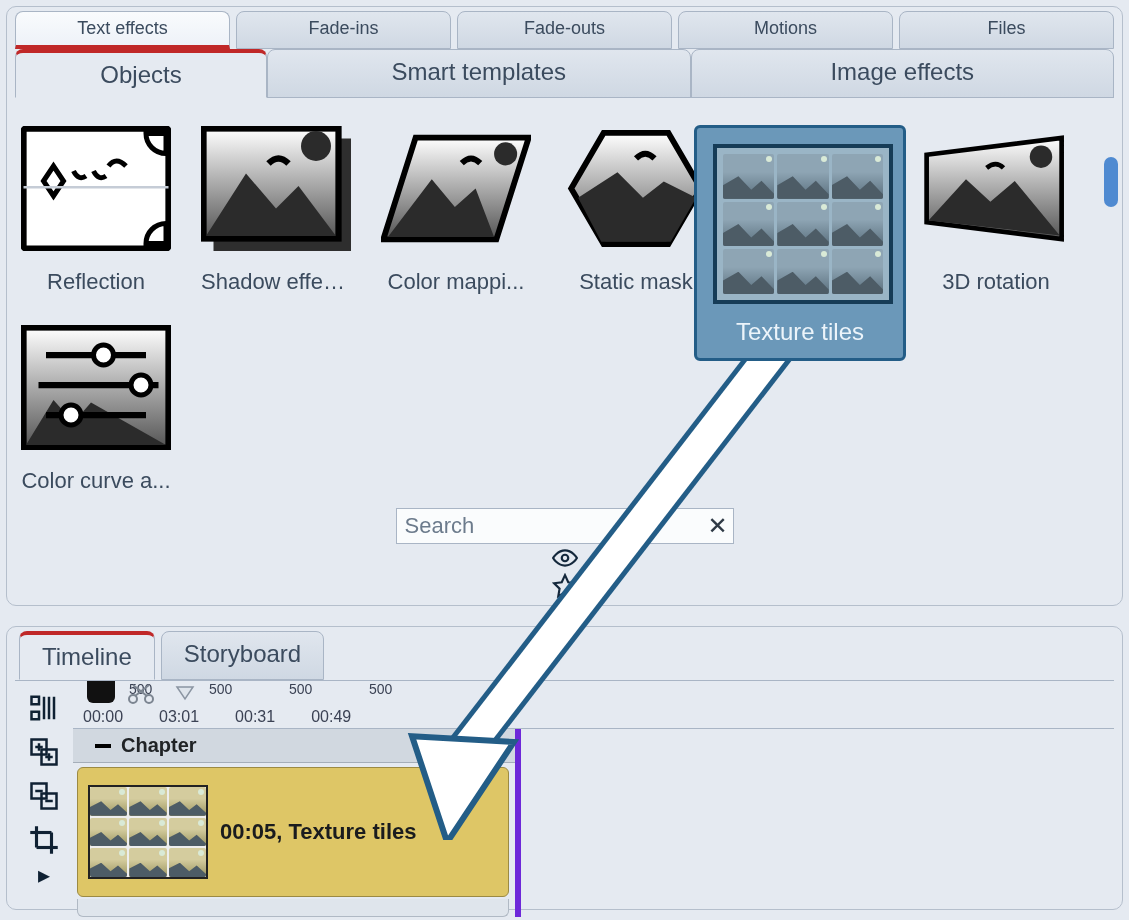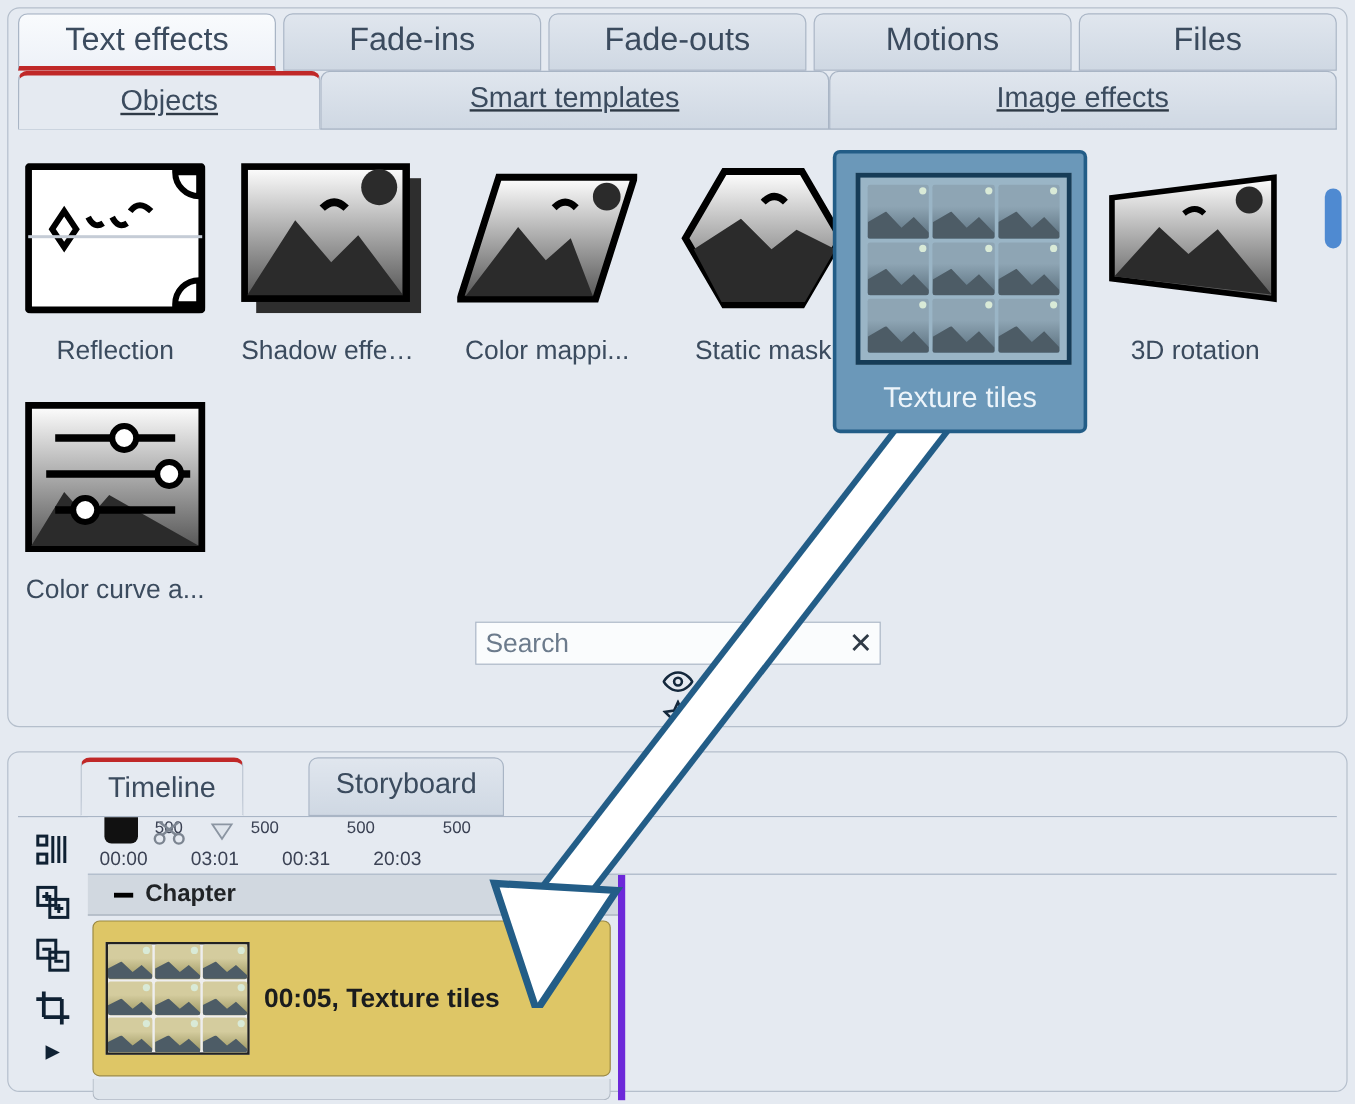--- a/index.html
+++ b/index.html
@@ -27,36 +27,35 @@
     height: 284px;
     position: relative;
   }
 
   
   .tabrow { display: flex; gap: 6px; }
   .tab {
     flex: 1;
     text-align: center;
     padding: 6px 0;
-    font-size: 27px;
+    font-size: 18px;
     border: 1px solid #a9b5c5;
     border-radius: 8px 8px 0 0;
     background: linear-gradient(#e0e6ee, #cfd8e3);
     cursor: pointer;
     color: #3b4b5e;
   }
   .tab.active-red {
     background: linear-gradient(#f9fbfd, #eef2f8);
     border-bottom: 4px solid #c02828;
   }
   .tabrow2 {
     display: flex;
     gap: 0;
     margin-top: 0;
-    text-decoration: underline;
   }
   .tab2 {
     flex: 1;
     text-align: center;
     padding: 8px 0;
     font-size: 24px;
     border: 1px solid #a9b5c5;
     background: linear-gradient(#e0e6ee, #cfd8e3);
     cursor: pointer;
     color: #3b4b5e;
@@ -219,21 +218,21 @@
   .drag-arrow {
     position: absolute;
     left: 380px;
     top: 320px;
     z-index: 4;
     pointer-events: none;
   }
 
   
   .tabrow-bottom { display: flex; gap: 6px; padding: 0 0 0 4px; }
-  .tabrow-bottom .tab2 { flex: 0 0 auto; padding: 8px 22px; margin-left: 48px; }
+  .tabrow-bottom .tab2 { flex: 0 0 auto; padding: 8px 22px; }
 
   .timeline-area {
     display: flex;
     margin-top: 0;
     border-top: 1px solid #a9b5c5;
   }
   .tl-tools {
     width: 58px;
     display: flex;
     flex-direction: column;
@@ -651,21 +650,21 @@
               <line x1="20" y1="13" x2="6" y2="2"></line>
             </g>
           </svg>
         <svg style="position:absolute;left:100px;top:4px" width="24" height="18">
             <path d="M4 2 L12 14 L20 2 Z" fill="#dfe5ec" stroke="#8b95a2" stroke-width="1.5"></path>
           </svg>
         <div class="labels">
           <span>00:00</span>
           <span>03:01</span>
           <span>00:31</span>
-          <span>20:03</span>
+          <span>00:49</span>
         </div>
       </div>
 
       <div style="width:448px;border-right:6px solid #6d28d9">
         <div class="track-header">
           <span style="width:16px;height:4px;background:#000"></span>
           <span>Chapter</span>
         </div>
 
         <div class="chapter-clip">

